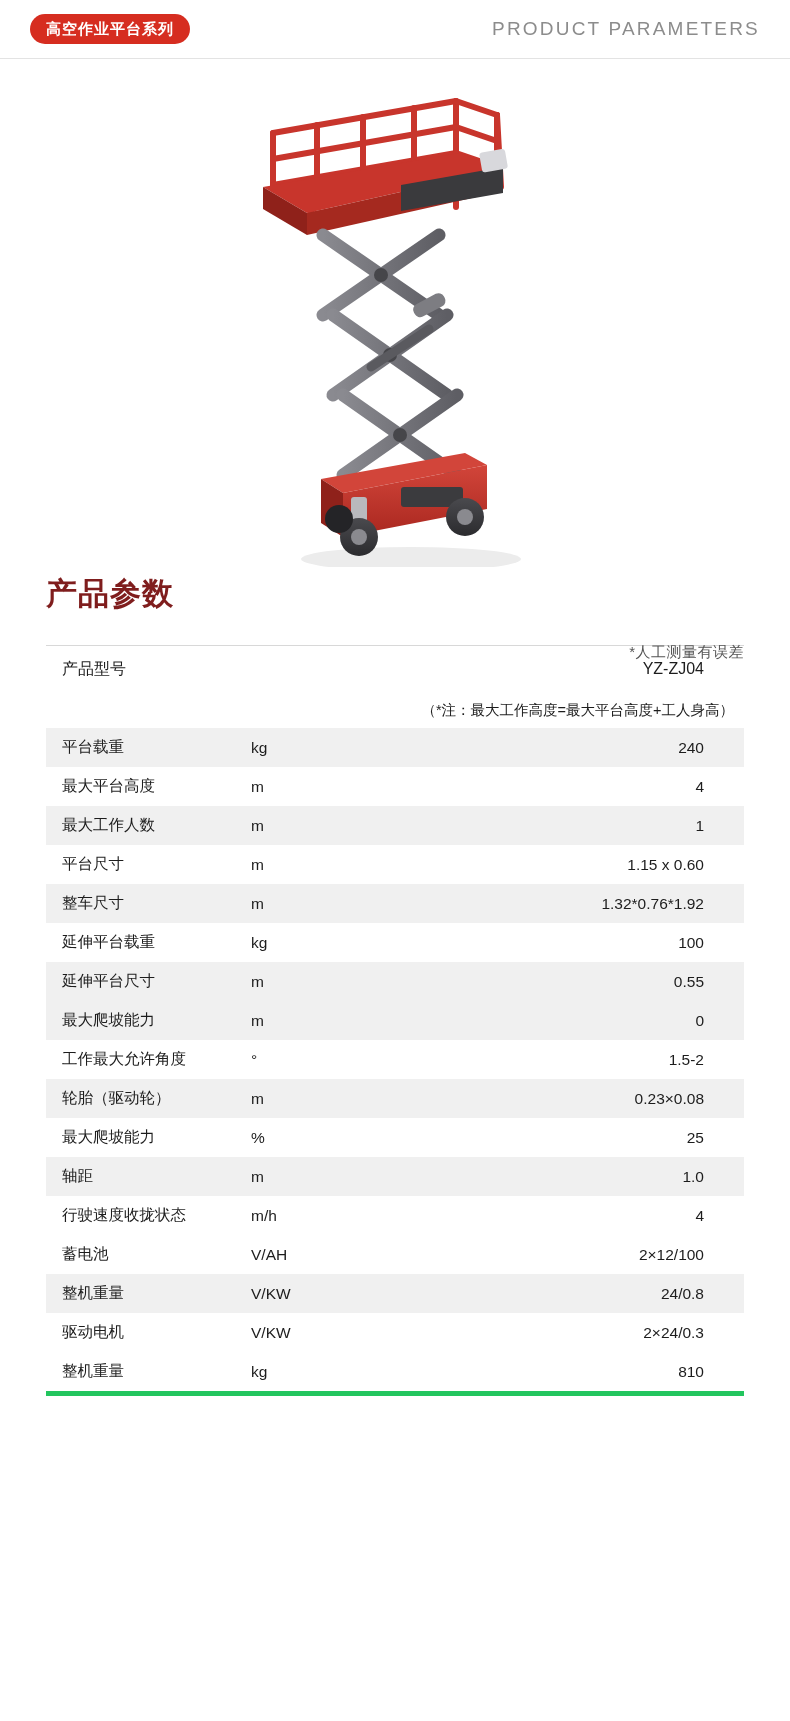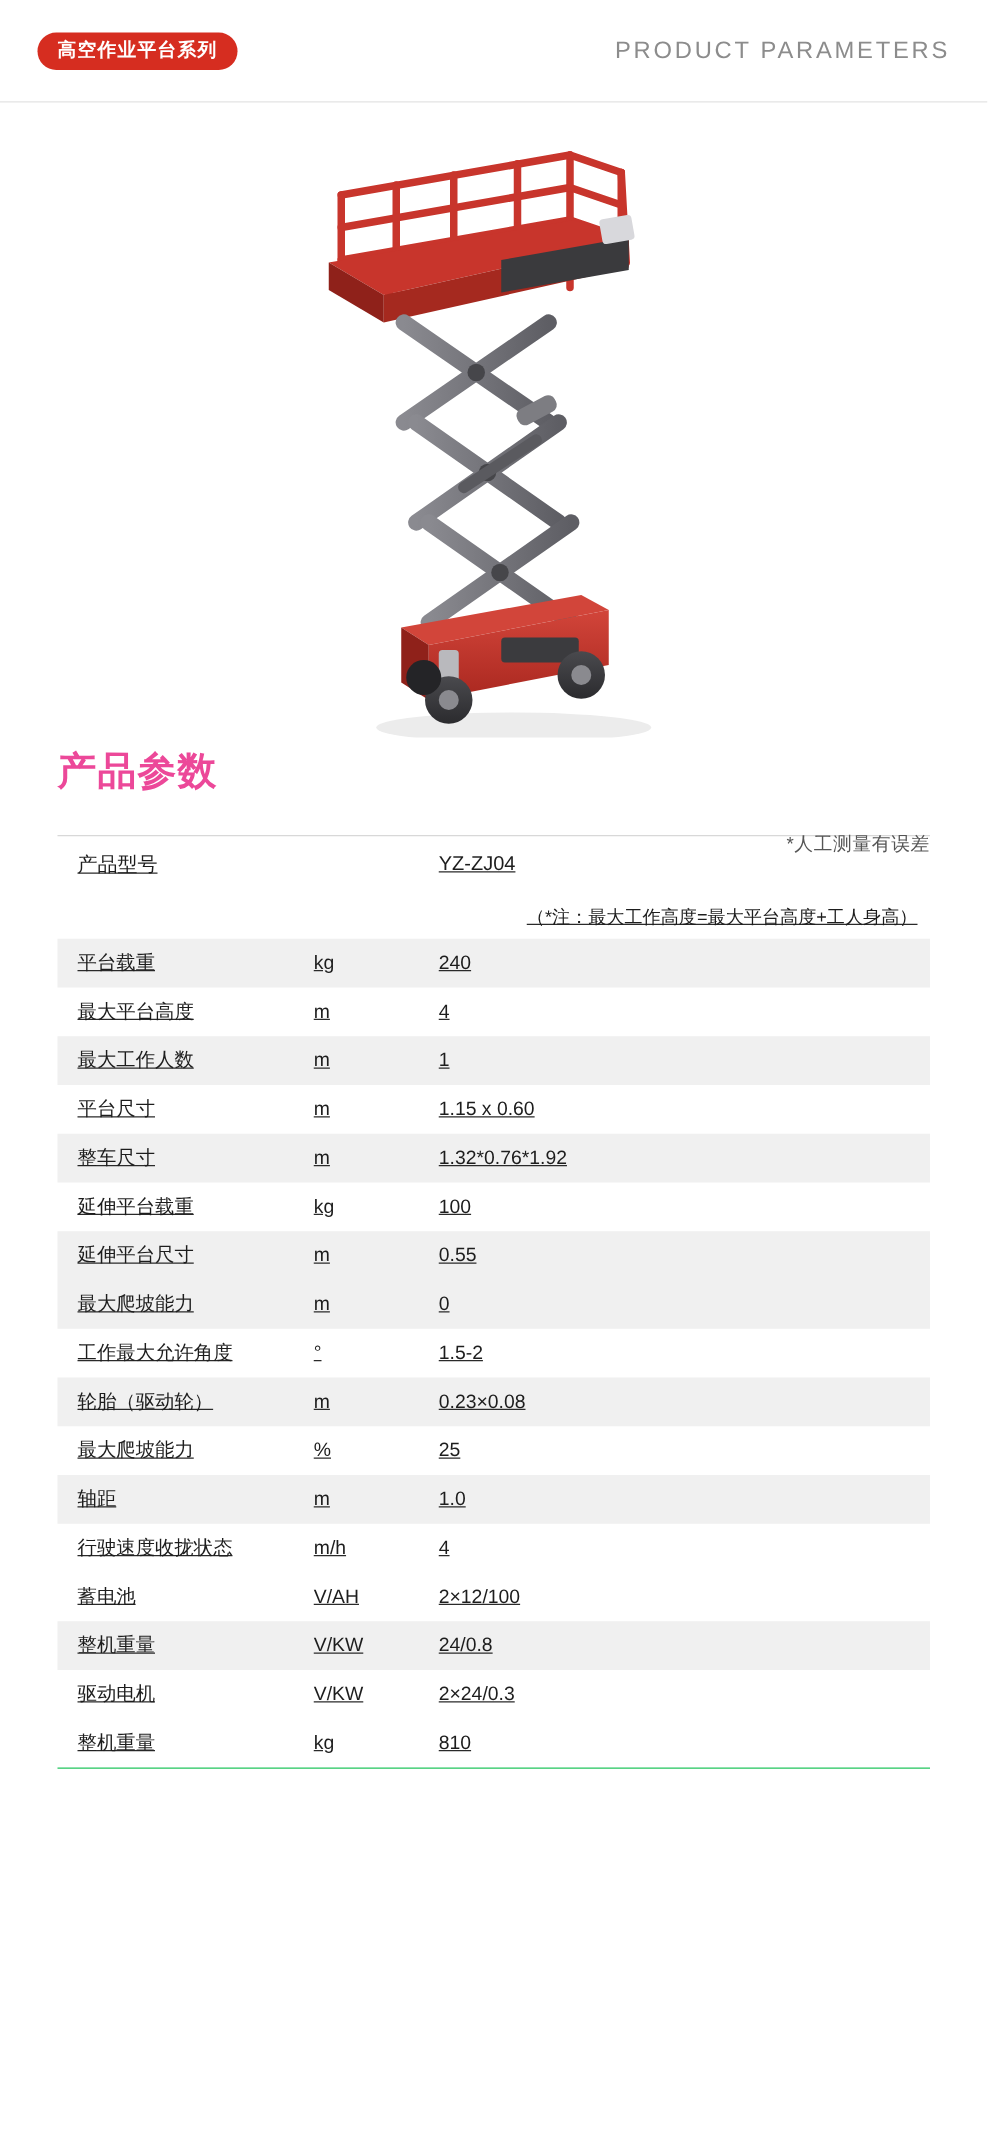--- a/index.html
+++ b/index.html
@@ -13,21 +13,21 @@
   .page{
     width:790px;
     min-height:1721px;
     position:relative;
     background:#ffffff;
     box-sizing:border-box;
   }
 
   
   .header{
-    height:82px;
+    height:59px;
     border-bottom:1px solid #e3e3e3;
     display:flex;
     align-items:center;
     padding:0 30px 0 30px;
     box-sizing:border-box;
   }
   .badge{
     background:#d62d20;
     color:#ffffff;
     font-size:15px;
@@ -64,41 +64,40 @@
   
   .title-block{
     padding:0 46px 0 46px;
     position:relative;
     height:70px;
   }
   .section-title{
     font-size:31px;
     font-weight:bold;
     letter-spacing:1px;
-    color:#ec4899;
+    color:#7f1d1d;
     margin:0;
     padding-top:6px;
     line-height:1.2;
   }
   .note{
     position:absolute;
     right:46px;
     top:36px;
     font-size:15px;
     color:#555;
     letter-spacing:.5px;
     margin-top:38px;
   }
 
   
   .table{
     margin:6px 46px 0 46px;
     border-top:1px solid #d8d8d8;
-    border-bottom:1px solid #22c55e;
-    text-decoration:underline;
+    border-bottom:5px solid #22c55e;
   }
   .row{
     display:flex;
     align-items:center;
     height:39px;
     font-size:15.5px;
   }
   .row.alt{ background:#f0f0f0; }
   .row.model{ height:46px; font-size:16px; }
   .c-name{
@@ -106,21 +105,21 @@
     padding-left:16px;
     box-sizing:border-box;
     color:#1d1d1d;
   }
   .c-unit{
     width:100px;
     color:#1d1d1d;
   }
   .c-val{
     flex:1;
-    text-align:left;
+    text-align:right;
     color:#1d1d1d;
     padding-right:40px;
     box-sizing:border-box;
   }
   .row.model .c-val{ font-size:16px; }
   .noterow{
     display:flex;
     justify-content:flex-end;
     align-items:center;
     height:36px;

